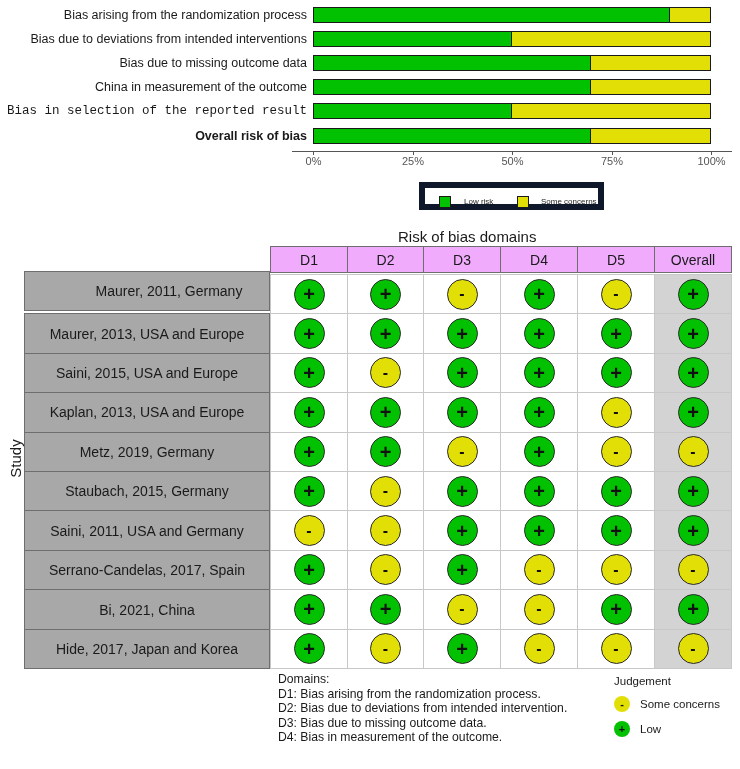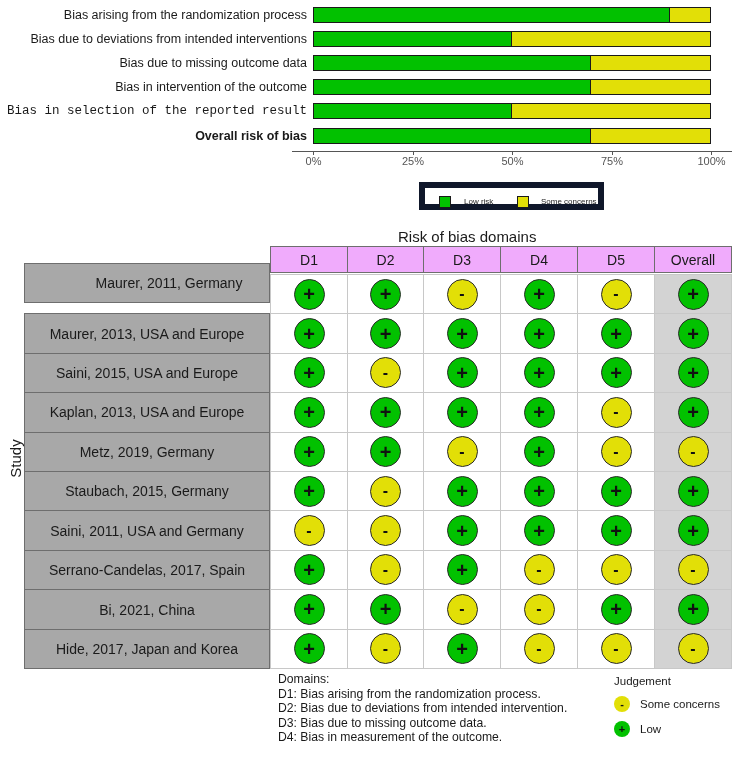--- a/index.html
+++ b/index.html
@@ -43,21 +43,21 @@
     <div class="bar-label" style="top:31px;">Bias due to deviations from intended interventions</div>
     <div class="bar" style="top:31px;">
       <div class="seg-low" style="width:50%;"></div>
       <div class="seg-some"></div>
     </div>
     <div class="bar-label" style="top:55px;">Bias due to missing outcome data</div>
     <div class="bar" style="top:55px;">
       <div class="seg-low" style="width:70%;"></div>
       <div class="seg-some"></div>
     </div>
-    <div class="bar-label" style="top:79px;">Bias in intervention of the outcome</div>
+    <div class="bar-label" style="top:79px;">China in measurement of the outcome</div>
     <div class="bar" style="top:79px;">
       <div class="seg-low" style="width:70%;"></div>
       <div class="seg-some"></div>
     </div>
     <div class="bar-label" style="top:103px;font-family:Liberation Mono, monospace;">Bias in selection of the reported result</div>
     <div class="bar" style="top:103px;">
       <div class="seg-low" style="width:50%;"></div>
       <div class="seg-some"></div>
     </div>
     <div class="bar-label bold" style="top:128px;margin-left:43px;">Overall risk of bias</div>
@@ -89,21 +89,21 @@
 
 <div class="grid-title">Risk of bias domains</div>
 <div class="y-axis-title">Study</div>
 <div id="grid">
     <div class="col-head" style="left:270px;width:78px;">D1</div>
     <div class="col-head" style="left:347px;width:77px;">D2</div>
     <div class="col-head" style="left:423px;width:78px;">D3</div>
     <div class="col-head" style="left:500px;width:78px;">D4</div>
     <div class="col-head" style="left:577px;width:78px;">D5</div>
     <div class="col-head" style="left:654px;width:78px;">Overall</div>
-    <div class="study-label" style="top:263px;height:40.4px;padding-left:44px;">Maurer, 2011, Germany</div>
+    <div class="study-label" style="top:271px;height:40.4px;padding-left:44px;">Maurer, 2011, Germany</div>
     <div class="cell" style="left:270px;top:274px;width:78px;height:40.4px;">
       <div class="dot low">+</div>
     </div>
     <div class="cell" style="left:347px;top:274px;width:77px;height:40.4px;">
       <div class="dot low">+</div>
     </div>
     <div class="cell" style="left:423px;top:274px;width:78px;height:40.4px;">
       <div class="dot some">-</div>
     </div>
     <div class="cell" style="left:500px;top:274px;width:78px;height:40.4px;">

